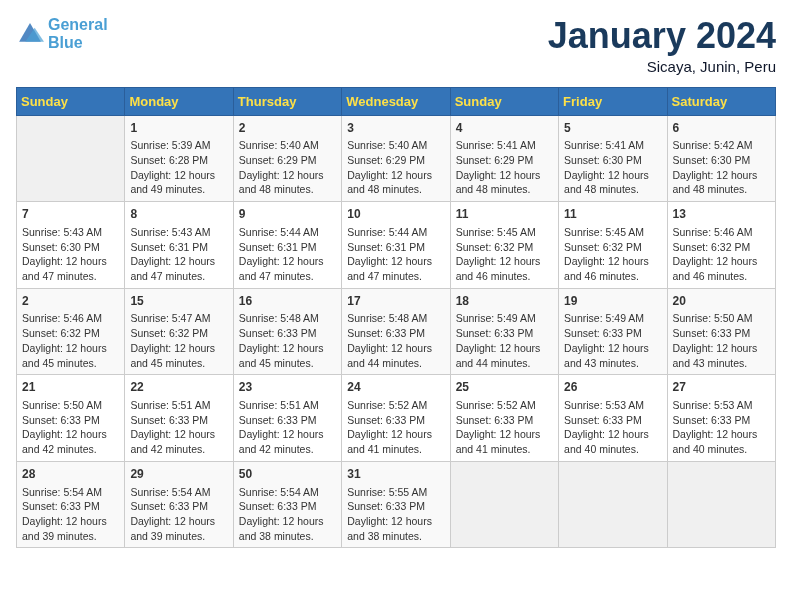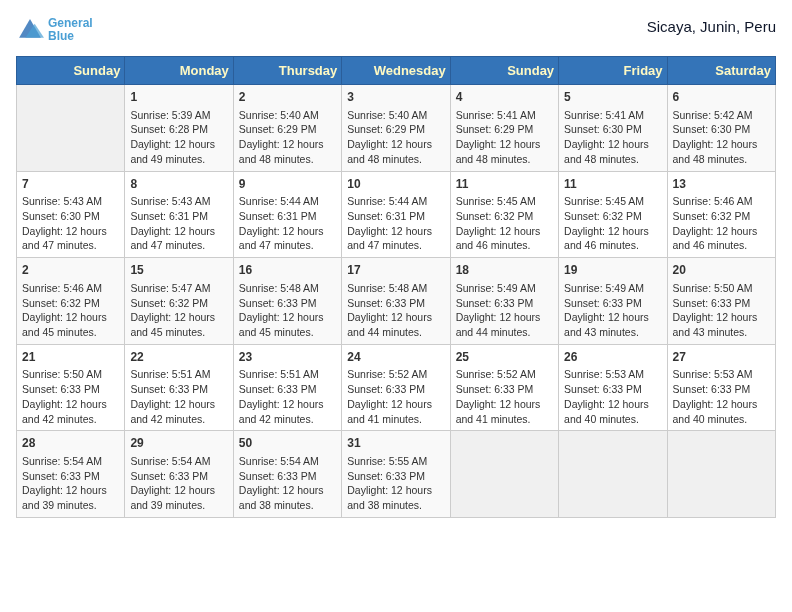--- a/index.html
+++ b/index.html
@@ -15,21 +15,21 @@
       justify-content: space-between;
       align-items: flex-start;
       margin-bottom: 12px;
     }
     .logo {
       display: flex;
       align-items: center;
       gap: 4px;
     }
     .logo-text {
-      font-size: 12px;
+      font-size: 16px;
       font-weight: bold;
       color: #1a3a5c;
       line-height: 1.1;
     }
     .logo-text span {
       color: #4a9fd4;
     }
     .logo-icon {
       width: 28px;
       height: 28px;
@@ -48,23 +48,23 @@
       color: #0f172a;
       margin-top: 2px;
     }
     table {
       width: 100%;
       border-collapse: collapse;
       font-size: 11px;
     }
     thead th {
       background-color: #3474b8;
-      color: #fef9c3;
+      color: #fde047;
       padding: 6px 4px;
-      text-align: right;
+      text-align: left;
       font-size: 13px;
       font-weight: bold;
       border: 1px solid #2a5e9a;
     }
     tbody td {
       border: 1px solid #ccc;
       vertical-align: top;
       padding: 4px 5px;
       width: 108px;
       min-height: 80px;
@@ -96,20 +96,21 @@
     <svg class="logo-icon" viewBox="0 0 36 36" xmlns="http://www.w3.org/2000/svg">
       <polygon points="18,4 32,28 4,28" fill="#3474b8" opacity="0.85"></polygon>
       <polygon points="24,10 36,28 12,28" fill="#4a9fd4" opacity="0.7"></polygon>
     </svg>
     <div class="logo-text">
       <span>General</span><br>
       <span style="color:#4a9fd4">Blue</span>
     </div>
   </div>
   <div class="title-block">
+    <div class="month-title">January 2024</div>
     <div class="location">Sicaya, Junin, Peru</div>
   </div>
 </div>
 
 <table>
   <thead>
     <tr>
       <th>Sunday</th>
       <th>Monday</th>
       <th>Thursday</th>

